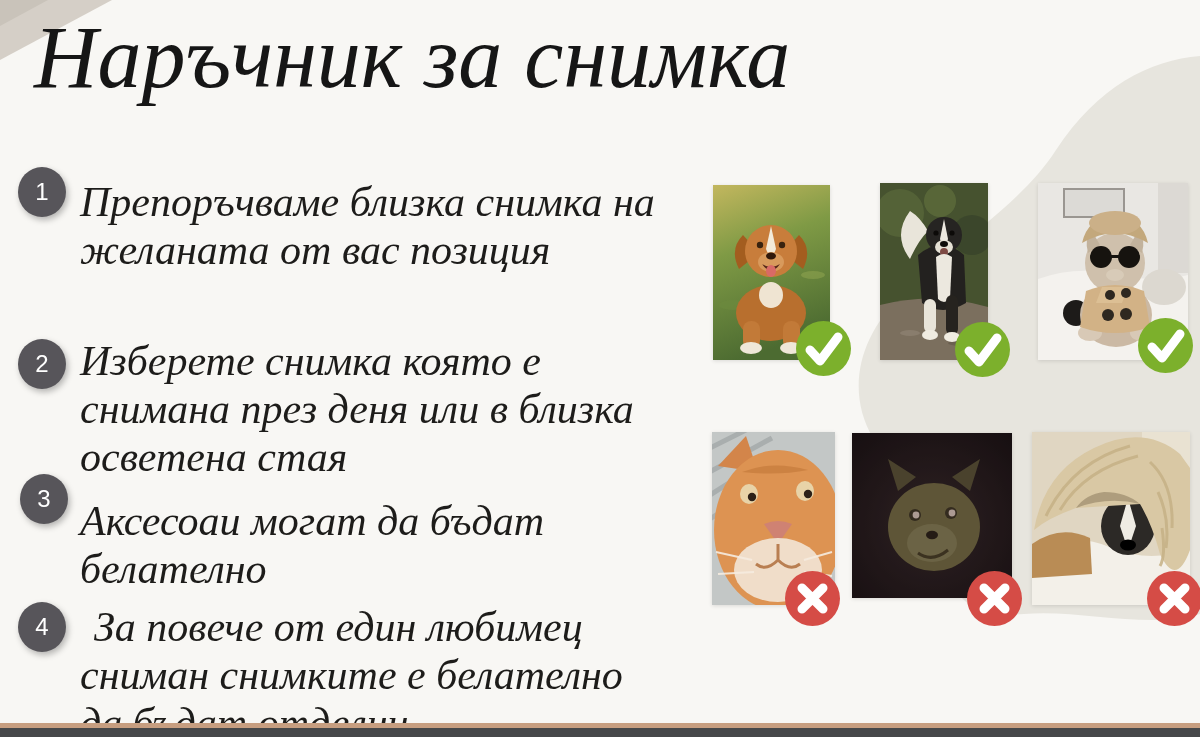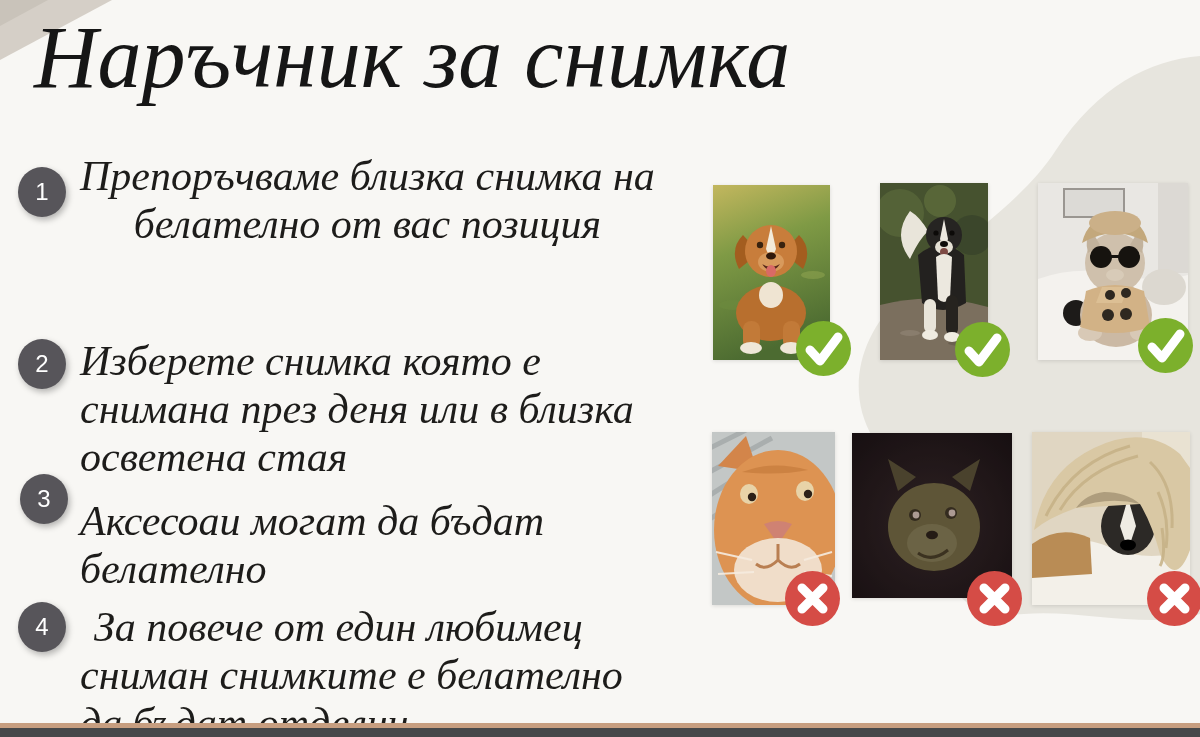--- a/index.html
+++ b/index.html
@@ -46,23 +46,23 @@
     <path d="M1200,56 C1150,60 1098,86 1056,150 C1022,203 958,242 902,295 C858,337 846,392 873,438 C901,486 938,520 947,565 C954,602 976,618 1024,614 C1080,609 1148,630 1200,614 Z" fill="#e7e5de"></path>
     <polygon points="0,0 112,0 0,60" fill="#d5cfc7"></polygon>
     <polygon points="0,0 48,0 0,26" fill="#c9c3ba"></polygon>
   </svg>
 
   <div class="title">Наръчник за снимка</div>
 
   <div class="num-badge" style="left:18px;top:167px;">
     <span>1</span>
   </div>
-  <div class="point-text" style="top:152px;text-align:center;">
+  <div class="point-text" style="top:178px;">
     <div class="point-line">Препоръчваме близка снимка на</div>
-    <div class="point-line">белателно от вас позиция</div>
+    <div class="point-line">желаната от вас позиция</div>
   </div>
 
   <div class="num-badge" style="left:18px;top:339px;">
     <span>2</span>
   </div>
   <div class="point-text" style="top:337px;">
     <div class="point-line">Изберете снимка която е</div>
     <div class="point-line">снимана през деня или в близка</div>
     <div class="point-line">осветена стая</div>
   </div>

